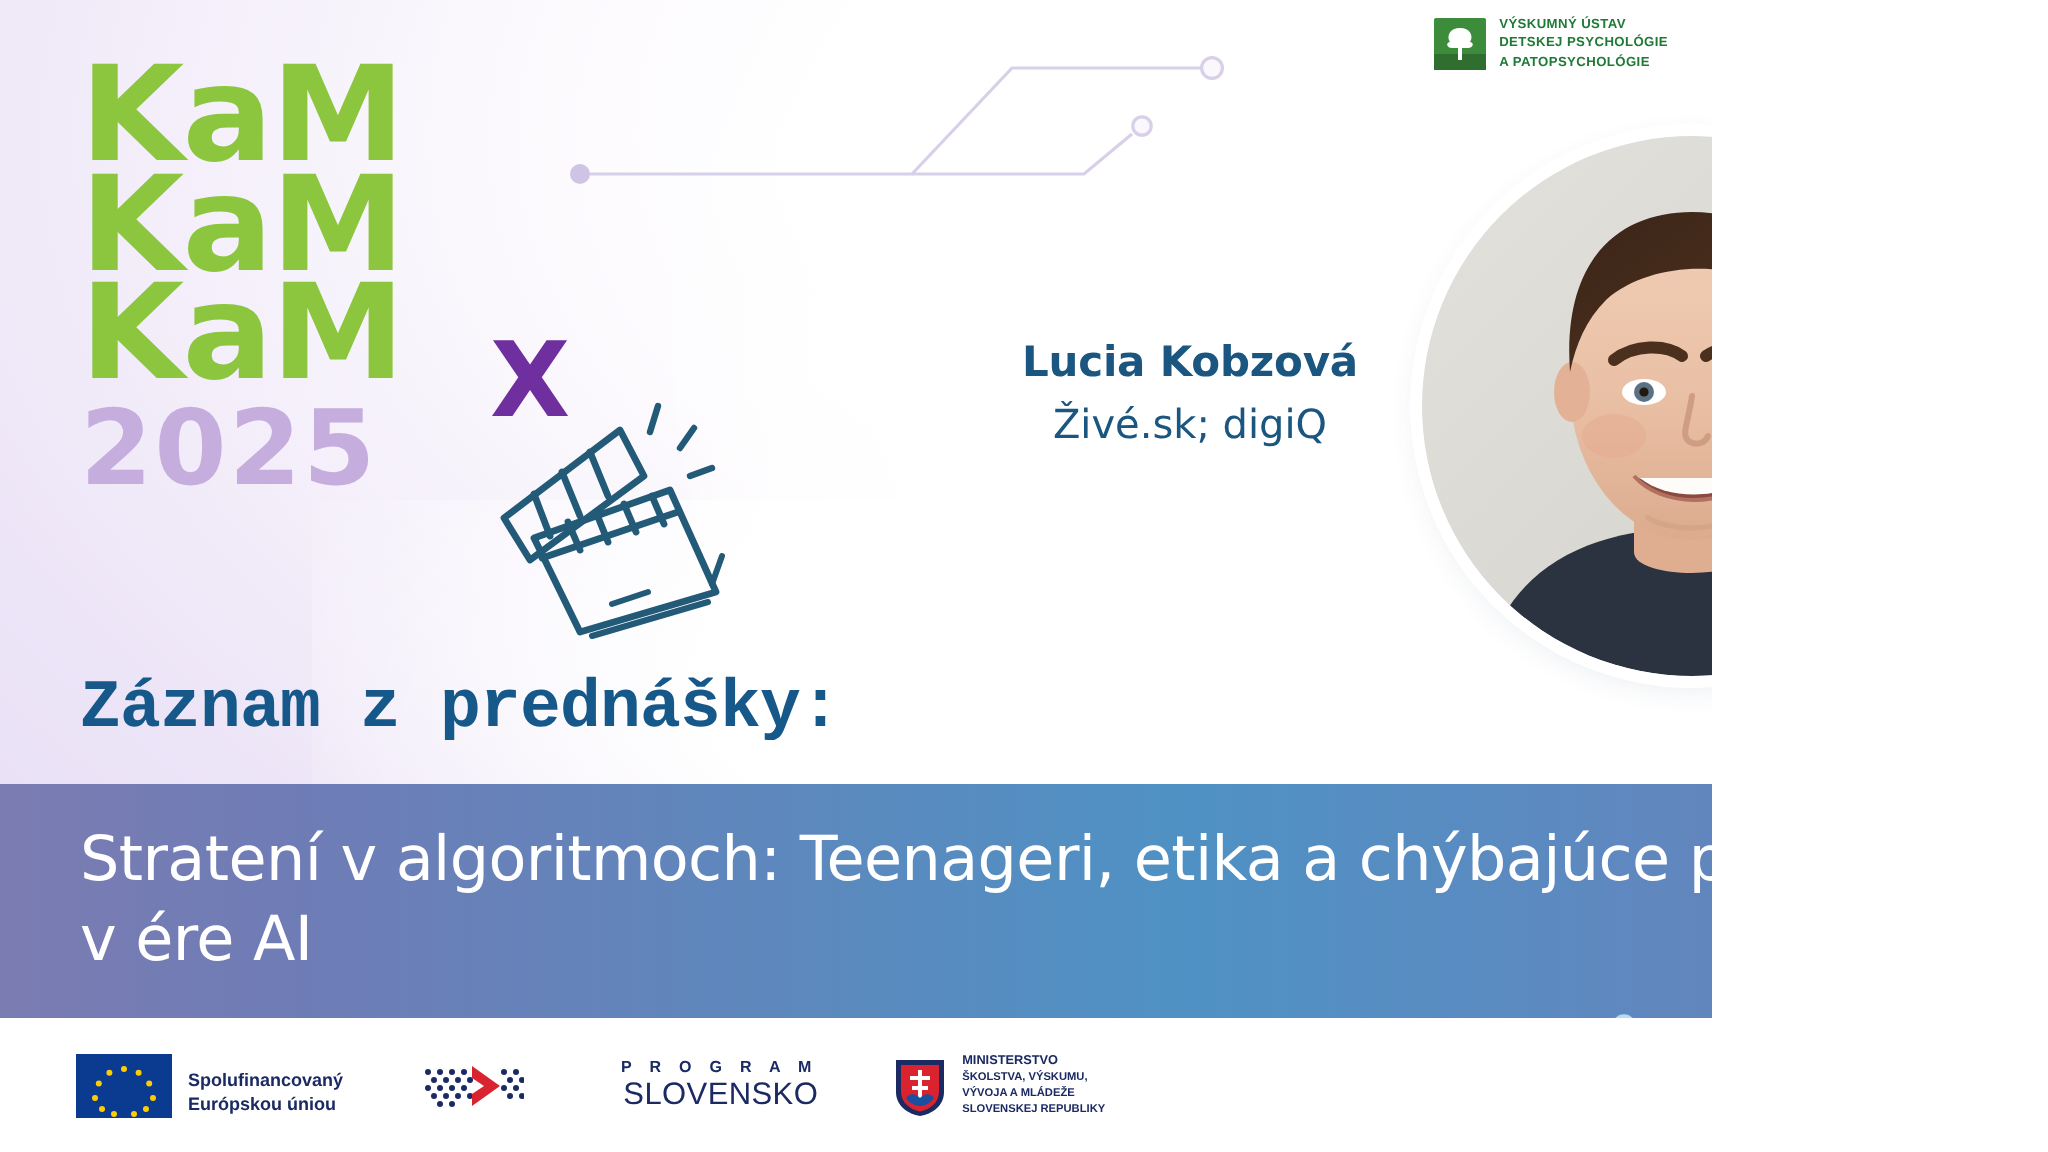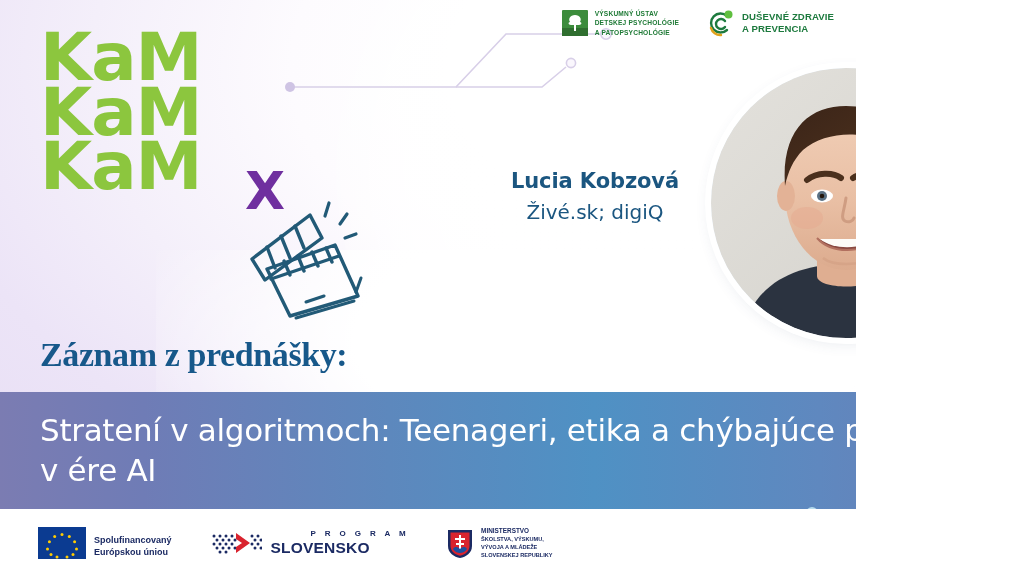--- a/index.html
+++ b/index.html
@@ -103,21 +103,21 @@
     width:270px;height:270px;border-radius:50%;
     background:#e7eef4;
     box-shadow:0 0 0 6px #ffffff, 0 4px 16px rgba(60,80,110,.14);
     overflow:hidden;
   }
   .portrait-svg{display:block;width:270px;height:270px;}
   
   .kicker{
     position:absolute;left:40px;top:336px;
     font-size:34px;font-weight:bold;color:#17588a;
-    font-family:Liberation Serif, serif;
+    font-family:Liberation Mono, monospace;
     letter-spacing:-.4px;
   }
   
   .band{
     position:absolute;left:0;top:392px;width:1024px;height:117px;
     background:linear-gradient(90deg,#7b7cb2 0%, #6f7cb6 14%, #5d88bd 38%, #4f91c4 58%, #5f88bf 80%, #6c7cb4 100%);
     display:flex;align-items:center;
   }
   .band-text{
     color:#ffffff;
@@ -138,21 +138,21 @@
   .flogo{display:flex;align-items:flex-end;gap:8px;}
   .flogo-text{
     font-size:9px;line-height:1.35;font-weight:bold;color:#1b2a63;
     font-family:"Liberation Sans", sans-serif;white-space:nowrap;
   }
   .flogo-text.min{font-size:5.6px;line-height:1.45;color:#1b2a63;}
   .flogo-text.min .mt{font-size:6.4px;display:block;}
   .prog-wrap{display:flex;align-items:center;gap:9px;}
   .prog-text{font-family:"Liberation Sans", sans-serif;color:#1b2a63;line-height:1;}
   .prog-text .p1{font-size:8px;letter-spacing:3.4px;font-weight:bold;display:block;margin-left:40px;}
-  .prog-text .p2{font-size:15.5px;letter-spacing:.2px;font-weight:bold;display:block;margin-top:2px;}
+  .prog-text .p2{font-size:15.5px;letter-spacing:.2px;font-weight:normal;display:block;margin-top:2px;text-align:right;}
 </style>
 </head>
 <body>
 
 <div class="slide">
 
   <div class="glow-right"></div>
   <div class="glow-lower"></div>
 
   <svg class="circuit-top" viewBox="0 0 380 92">
@@ -162,20 +162,21 @@
     </g>
     <circle cx="20" cy="69" r="5" fill="#cfc4e4"></circle>
     <circle cx="336" cy="16" r="5.2" fill="#faf7fd" stroke="#d8cfe8" stroke-width="1.6"></circle>
     <circle cx="301" cy="45" r="4.6" fill="#faf7fd" stroke="#d8cfe8" stroke-width="1.6"></circle>
   </svg>
 
   <div class="logo-block">
     <span class="kam-row r1">KaM</span>
     <span class="kam-row r2">KaM</span>
     <span class="kam-row r3">KaM</span>
+    <span class="kam-year">2025</span>
     <span class="kam-x">X</span>
   </div>
 
   <svg class="clapper" viewBox="0 0 140 130">
     <g fill="none" stroke="#225a77" stroke-width="3.4" stroke-linejoin="round" stroke-linecap="round">
 
       <path d="M33 77 L101 53 L124 104 L56 124 Z"></path>
 
       <path d="M18 67 L76 23 L88 46 L31 88 Z"></path>
 
@@ -209,34 +210,20 @@
         <rect x="0" y="18" width="26" height="8" fill="#2f6e2f"></rect>
         <path d="M13 5 C8 5 6 9 8 12 C6 12 6 15 9 15 L12 15 L12 21 L14 21 L14 15 L17 15 C20 15 20 12 18 12 C20 9 18 5 13 5 Z" fill="#ffffff"></path>
       </svg>
       <div class="plogo-text">
         <div>VÝSKUMNÝ ÚSTAV</div>
         <div>DETSKEJ PSYCHOLÓGIE</div>
         <div>A PATOPSYCHOLÓGIE</div>
       </div>
     </div>
 
-    <div class="plogo">
-      <svg width="30" height="30" viewBox="0 0 30 30">
-        <g fill="none" stroke="#1d7a3e" stroke-width="2.4" stroke-linecap="round">
-          <path d="M22 8 A9.5 9.5 0 1 0 22 22"></path>
-          <path d="M20 13 A5 5 0 1 0 20 19"></path>
-        </g>
-        <path d="M6 20 A9.5 9.5 0 0 0 16 27" fill="none" stroke="#e0a21c" stroke-width="2.4" stroke-linecap="round"></path>
-        <circle cx="23.5" cy="6.5" r="4" fill="#5fbf3f"></circle>
-      </svg>
-      <div class="plogo-text dz">
-        <div>DUŠEVNÉ ZDRAVIE</div>
-        <div>A PREVENCIA</div>
-      </div>
-    </div>
   </div>
 
   <div class="speaker">
     <div class="speaker-name">Lucia Kobzová</div>
     <div class="speaker-org">Živé.sk; digiQ</div>
   </div>
 
   <div class="portrait-wrap">
     <svg class="portrait-svg" viewBox="0 0 270 270">
       <defs>

